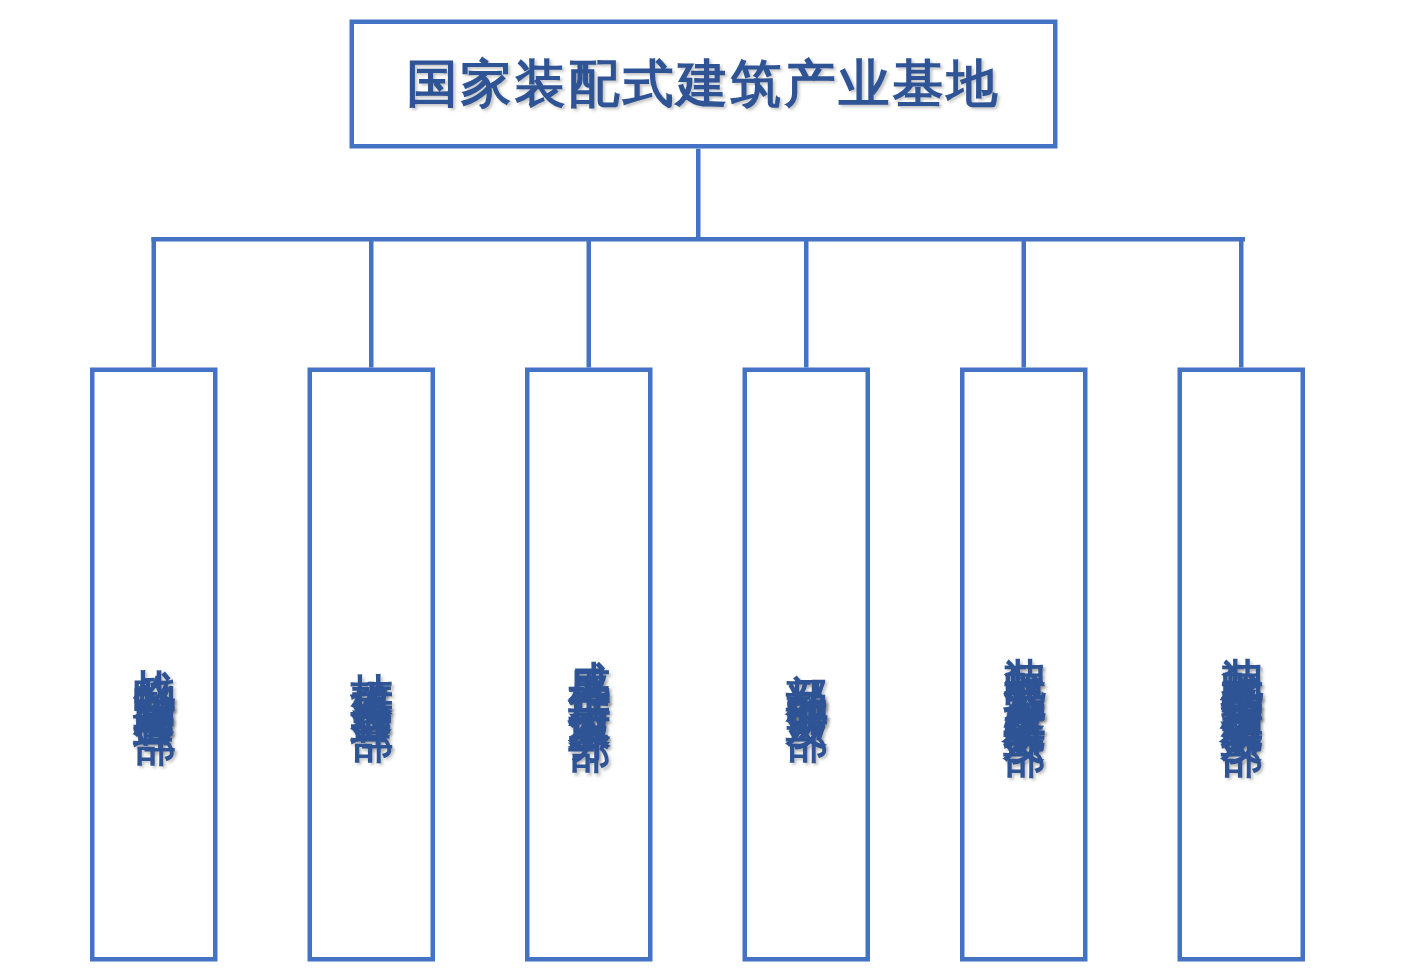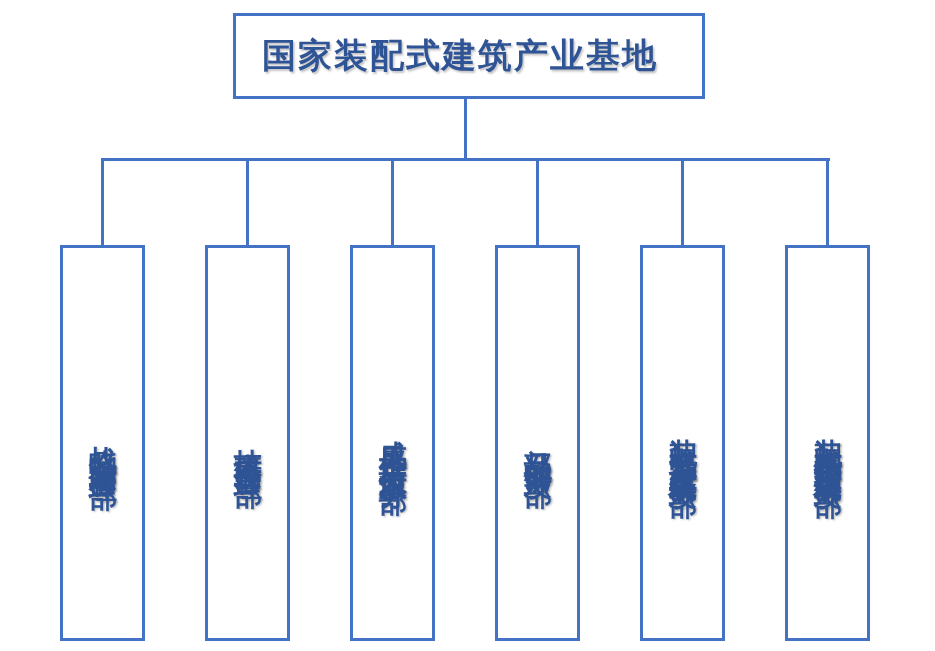--- a/index.html
+++ b/index.html
@@ -30,21 +30,21 @@
   .drop-5 { left: 826px; }
   
   .root-box {
     position: absolute;
     left: 233px; top: 13px;
     width: 472px; height: 86px;
     border: 3px solid #4472C4;
     background: #ffffff;
     display: flex;
     align-items: center;
-    padding-left: 26px;
+    justify-content: center;
   }
   .root-box .label {
     font-size: 34px;
     font-weight: bold;
     letter-spacing: 2px;
     color: #2F5496;
     text-shadow: 1.5px 1.5px 2px rgba(90,90,90,0.35);
     white-space: nowrap;
   }
   

